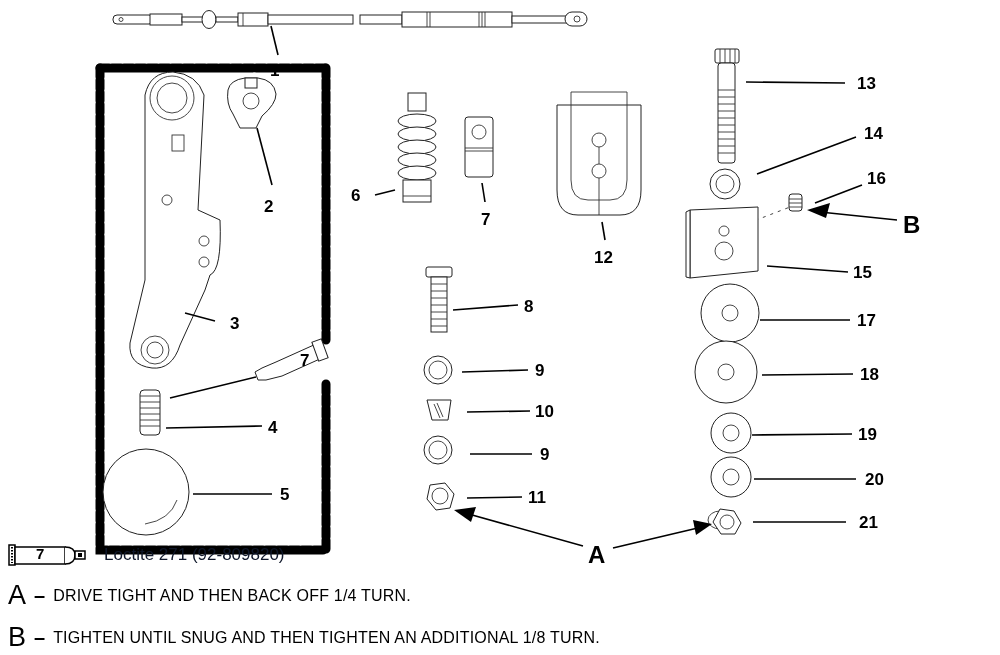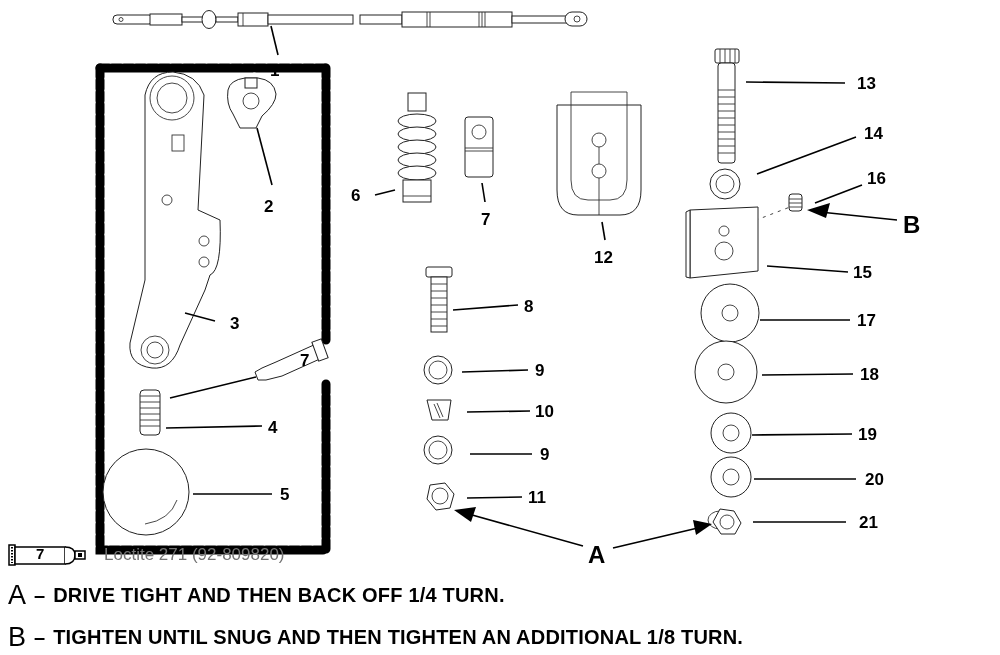--- a/index.html
+++ b/index.html
@@ -6,25 +6,25 @@
   body { width: 1000px; height: 655px; position: relative; overflow: hidden; font-family: "Liberation Sans", sans-serif; }
   #diagram { position: absolute; left: 0; top: 0; width: 1000px; height: 655px; }
   .num { font-family: "Liberation Sans", sans-serif; font-weight: bold; font-size: 17px; fill: #000; }
   .big { font-family: "Liberation Sans", sans-serif; font-weight: bold; font-size: 24px; fill: #000; }
   .part { fill: #fff; stroke: #222; stroke-width: 1; }
   .line { stroke: #000; stroke-width: 1.6; fill: none; }
   .thin { stroke: #333; stroke-width: 0.9; fill: none; }
   .note { position: absolute; left: 8px; font-family: "Liberation Sans", sans-serif; color: #000; white-space: nowrap; }
   .note .letter { font-size: 27px; font-weight: normal; vertical-align: middle; }
   .note .dash { font-size: 20px; font-weight: bold; margin: 0 8px; vertical-align: middle; }
-  .note .text { font-size: 20px; font-weight: bold; letter-spacing: 0.2px; vertical-align: middle; }
+  .note .text { font-size: 16px; font-weight: normal; letter-spacing: 0.2px; vertical-align: middle; }
   #noteA { top: 580px; }
   #noteB { top: 622px; text-align: right; }
   #loctite { position: absolute; left: 8px; top: 543px; height: 24px; }
-  #loctite .lbl { position: absolute; left: 96px; top: 2px; font-size: 17px; color: #737373; white-space: nowrap; }
+  #loctite .lbl { position: absolute; left: 96px; top: 2px; font-size: 17px; color: #0f172a; white-space: nowrap; }
 </style>
 </head>
 <body>
 
 <svg id="diagram" viewBox="0 0 1000 655" xmlns="http://www.w3.org/2000/svg">
 
   <g>
     <rect class="part" x="113" y="15" width="40" height="9" rx="4"></rect>
     <circle class="thin" cx="121" cy="19.5" r="2"></circle>
     <rect class="part" x="150" y="14" width="32" height="11"></rect>

